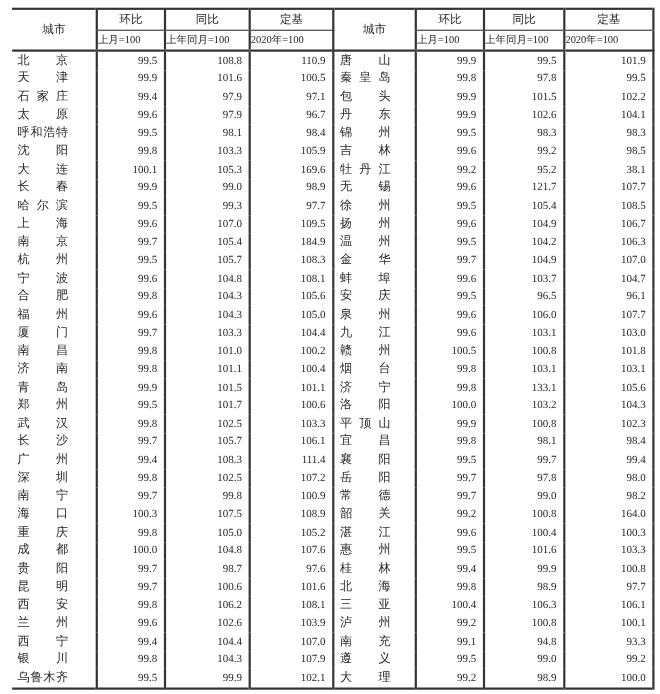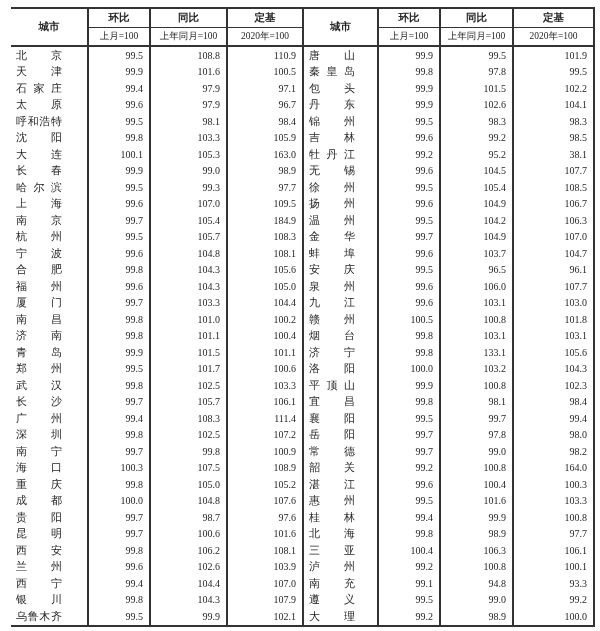--- a/index.html
+++ b/index.html
@@ -28,24 +28,24 @@
   th,td{
     margin:0;padding:0;
     font-weight:normal;
     white-space:nowrap;
     overflow:hidden;
   }
   
   .vline{border-left:2px solid var(--bc);}
   .vline-r{border-right:2px solid var(--bc);}
   
-  tr.r1 th{height:18px;font-size:10.5px;text-align:center;vertical-align:middle;font-weight:bold;}
+  tr.r1 th{height:18px;font-size:10.5px;text-align:center;vertical-align:middle;}
   tr.r1 th.top-head{border-bottom:1px solid var(--bc);}
   th.city-head{border-bottom:2px solid var(--bc);font-size:10.5px;text-align:center;vertical-align:middle;}
-  tr.r2 th{height:17px;font-size:9.5px;text-align:center;vertical-align:middle;border-bottom:2px solid var(--bc);}
+  tr.r2 th{height:17px;font-size:9.5px;text-align:left;vertical-align:middle;border-bottom:2px solid var(--bc);}
   
   tbody td{height:16.5px;vertical-align:middle;}
   td.num{text-align:right;padding-right:6px;font-size:10px;}
   td.city{padding-left:5px;}
   .cname{
     display:flex;
     justify-content:space-between;
     width:46px;
     font-size:11px;
     line-height:11px;
@@ -214,21 +214,21 @@
         </tr>
         <tr>
           <td class="city">
             <span class="cname">
               <span>大</span>
               <span>连</span>
             </span>
           </td>
           <td class="num vline">100.1</td>
           <td class="num vline">105.3</td>
-          <td class="num vline">163.0</td>
+          <td class="num vline">169.6</td>
           <td class="city vline">
             <span class="cname">
               <span>牡</span>
               <span>丹</span>
               <span>江</span>
             </span>
           </td>
           <td class="num vline">99.2</td>
           <td class="num vline">95.2</td>
           <td class="num vline vline-r">38.1</td>
@@ -243,21 +243,21 @@
           <td class="num vline">99.9</td>
           <td class="num vline">99.0</td>
           <td class="num vline">98.9</td>
           <td class="city vline">
             <span class="cname">
               <span>无</span>
               <span>锡</span>
             </span>
           </td>
           <td class="num vline">99.6</td>
-          <td class="num vline">104.5</td>
+          <td class="num vline">121.7</td>
           <td class="num vline vline-r">107.7</td>
         </tr>
         <tr>
           <td class="city">
             <span class="cname">
               <span>哈</span>
               <span>尔</span>
               <span>滨</span>
             </span>
           </td>

